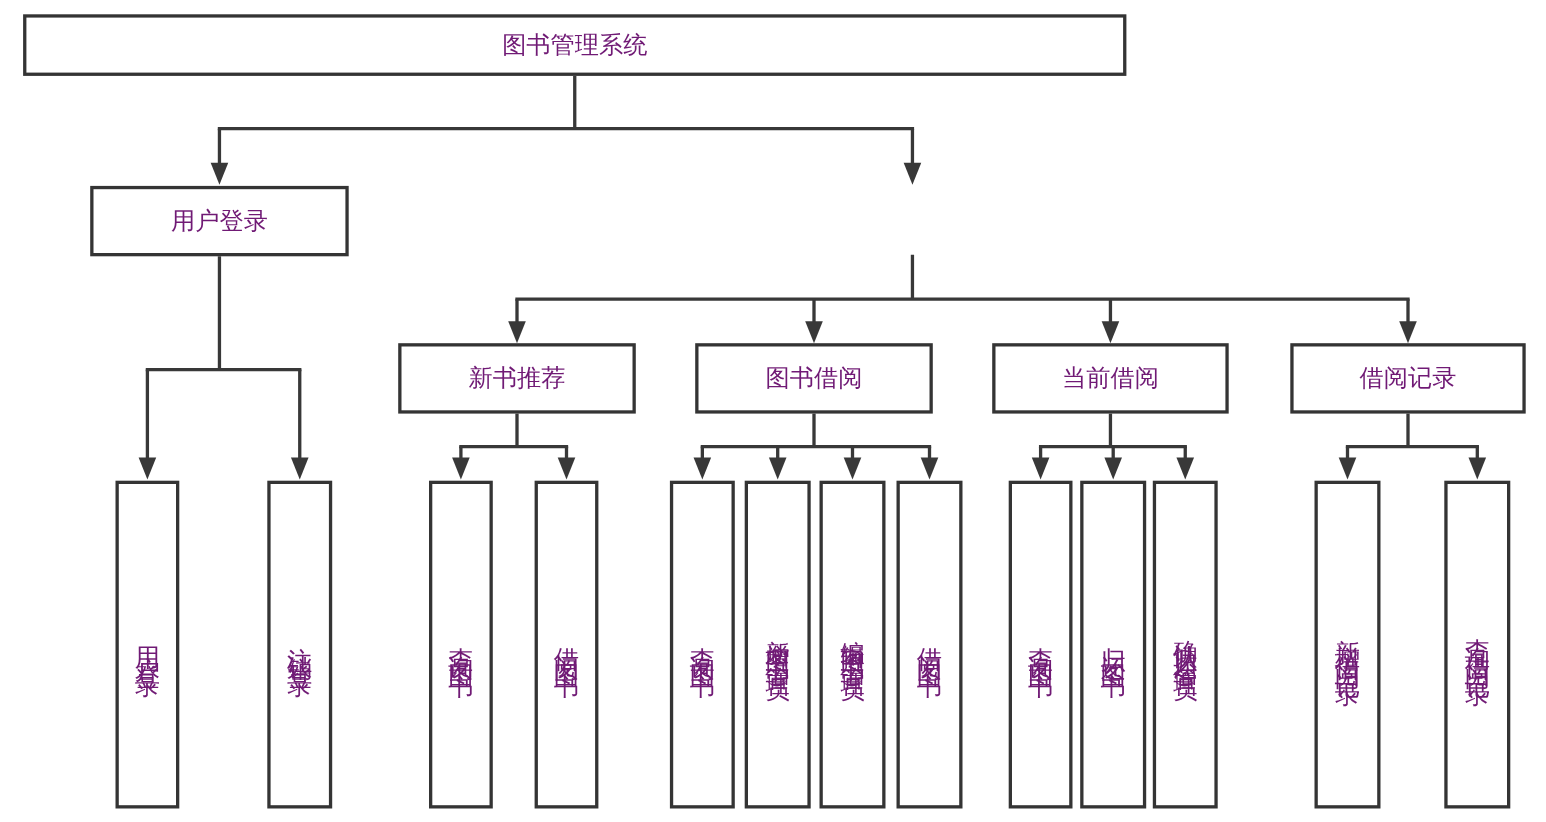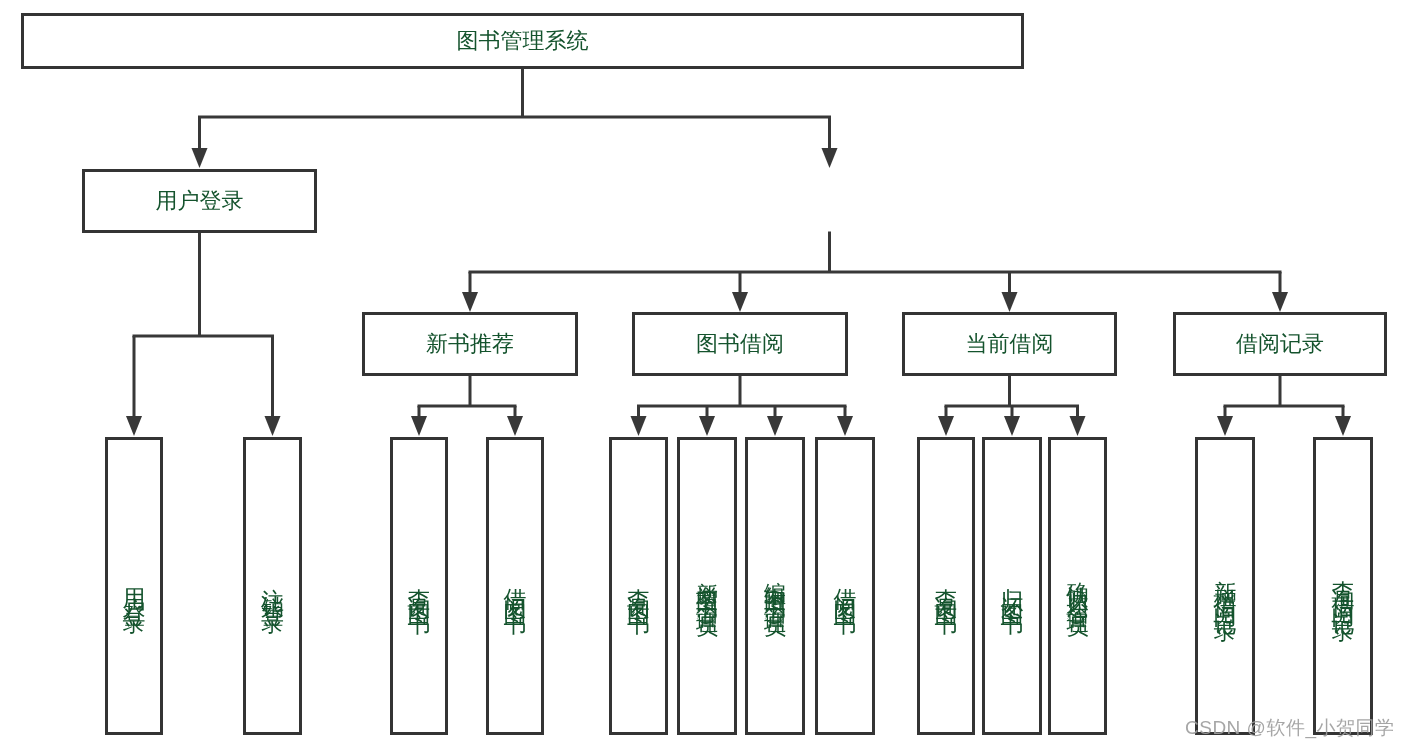--- a/index.html
+++ b/index.html
@@ -15,21 +15,21 @@
     position: absolute;
     left: 0; top: 0;
     width: 1405px; height: 747px;
     pointer-events: none;
   }
   .node {
     position: absolute;
     box-sizing: border-box;
     border: 3px solid #343434;
     background: #ffffff;
-    color: #14532d;
+    color: #701a75;
     display: flex;
     align-items: center;
     justify-content: center;
     font-size: 22px;
     line-height: 1;
     white-space: nowrap;
   }
   .vnode {
     writing-mode: vertical-rl;
     text-orientation: mixed;
@@ -116,15 +116,14 @@
   <div class="node vnode long" style="left:745px; top:437px; width:60px; height:298px;">编辑图书（管理员）</div>
   <div class="node vnode" style="left:815px; top:437px; width:60px; height:298px;">借阅图书</div>
 
   <div class="node vnode" style="left:917px; top:437px; width:58px; height:298px;">查询图书</div>
   <div class="node vnode" style="left:982px; top:437px; width:60px; height:298px;">归还图书</div>
   <div class="node vnode long" style="left:1048px; top:437px; width:59px; height:298px;">确认归还（管理员）</div>
 
   <div class="node vnode" style="left:1195px; top:437px; width:60px; height:298px;">新增借阅记录</div>
   <div class="node vnode" style="left:1313px; top:437px; width:60px; height:298px;">查询借阅记录</div>
 
-  <div class="watermark">CSDN @软件_小贺同学</div>
 
 </div>
 
 </body></html>

